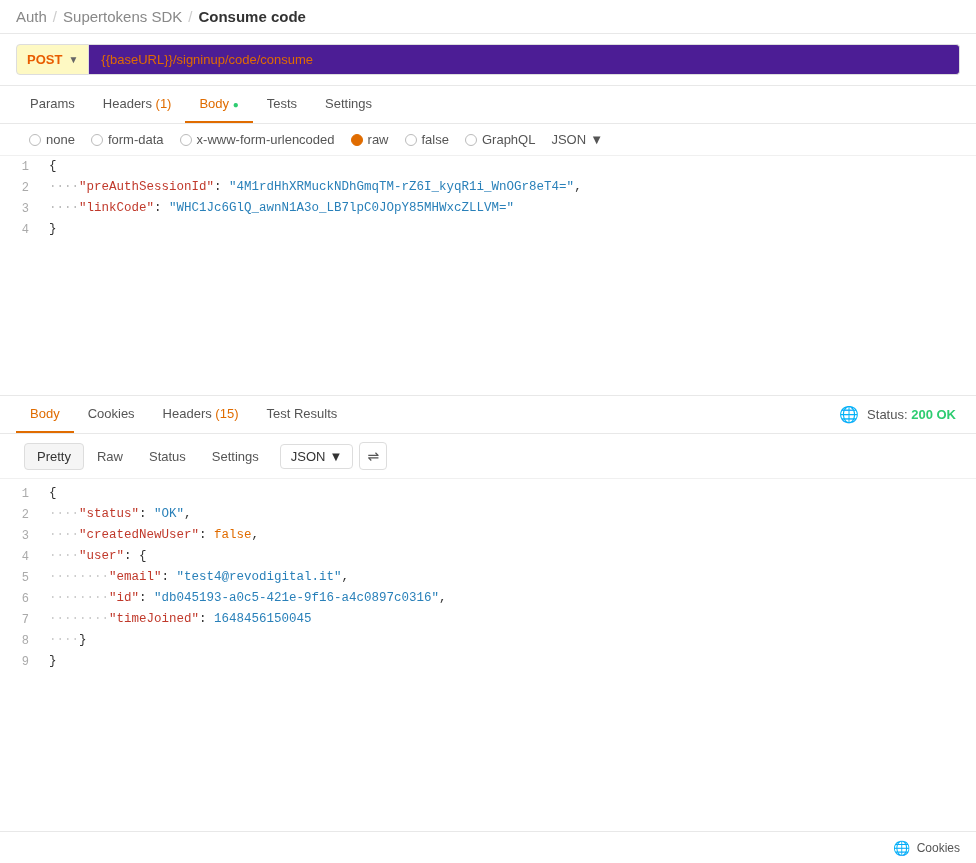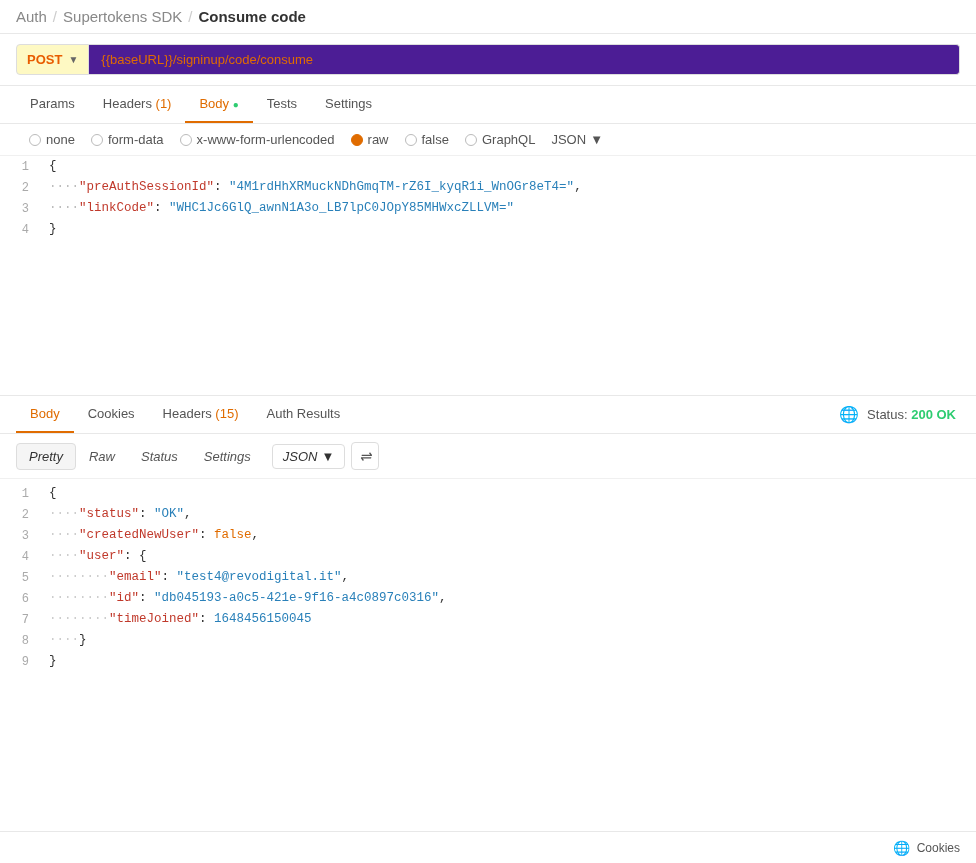--- a/index.html
+++ b/index.html
@@ -84,21 +84,21 @@
     .response-tabs-left { display: flex; align-items: center; gap: 0; }
     .response-tab {
       padding: 10px 14px; font-size: 13px; color: #555; cursor: pointer; border-bottom: 2px solid transparent;
     }
     .response-tab.active { color: #e06c00; border-bottom: 2px solid #e06c00; }
     .response-status-right { display: flex; align-items: center; gap: 8px; font-size: 13px; color: #555; padding-right: 4px; }
     .status-globe { font-size: 16px; color: #aaa; }
 
     
     .view-tabs-row {
-      display: flex; align-items: center; padding: 8px 16px; gap: 0; border-bottom: 1px solid #f0f0f0; font-style: italic;
+      display: flex; align-items: center; padding: 8px 24px; gap: 0; border-bottom: 1px solid #f0f0f0;
     }
     .view-tab {
       padding: 5px 12px; font-size: 13px; color: #555; cursor: pointer; border: 1px solid transparent;
       border-radius: 4px;
     }
     .view-tab.active { background: #f5f5f5; border-color: #ddd; color: #333; font-weight: 500; }
     .json-view-dropdown {
       display: flex; align-items: center; gap: 4px; border: 1px solid #ddd; border-radius: 4px;
       padding: 4px 10px; font-size: 13px; cursor: pointer; margin-left: 8px; color: #333;
     }
@@ -194,21 +194,21 @@
   </div>
 </div>
 
 <div class="response-section">
 
   <div class="response-tabs-row">
     <div class="response-tabs-left">
       <div class="response-tab active">Body</div>
       <div class="response-tab">Cookies</div>
       <div class="response-tab">Headers <span style="color:#e06c00">(15)</span></div>
-      <div class="response-tab">Auth Results</div>
+      <div class="response-tab">Test Results</div>
     </div>
     <div class="response-status-right">
       <span class="status-globe">🌐</span>
       <span>Status: <span style="color:#2ecc71;font-weight:600">200 OK</span></span>
     </div>
   </div>
 
   <div class="view-tabs-row">
     <div class="view-tab active">Pretty</div>
     <div class="view-tab">Raw</div>

